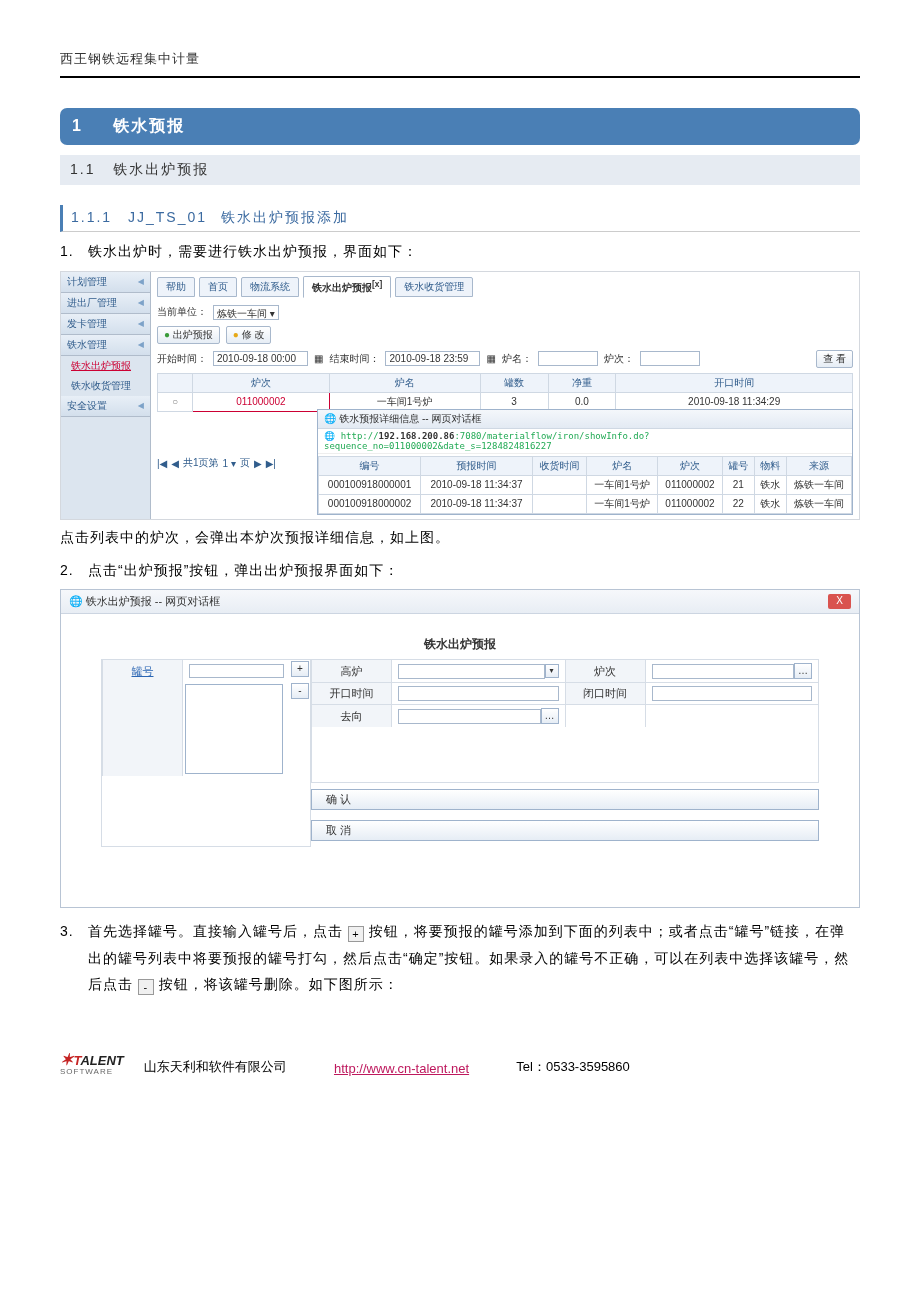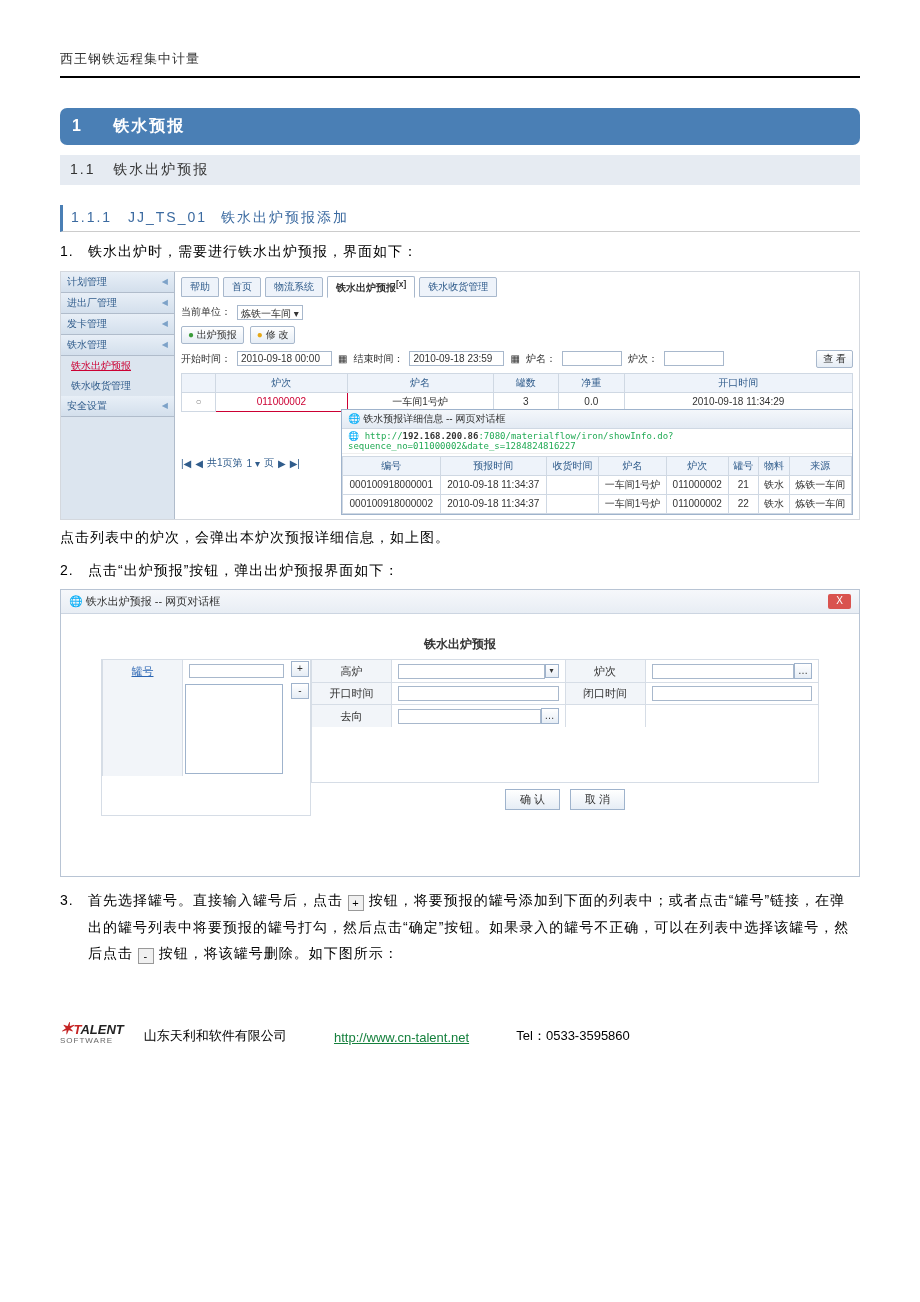--- a/index.html
+++ b/index.html
@@ -10,21 +10,21 @@
     .h2-bar { background: #e6ebf2; color: #333; padding: 6px 10px; font-size: 14px; margin-bottom: 20px; letter-spacing: 2px; }
     .h2-bar span.num { margin-right: 12px; }
     .h3-bar { border-left: 3px solid #4a7fb5; border-bottom: 1px solid #ccc; padding: 4px 8px; font-size: 14px; color: #3b6aa0; letter-spacing: 2px; margin-bottom: 6px; }
     .h3-bar span.num { margin-right: 10px; }
     .body-text { font-size: 14px; line-height: 1.9; margin: 4px 0 6px 0; letter-spacing: 1px; }
     .ol-item { display: flex; }
     .ol-item .on { width: 28px; flex-shrink:0; }
     .ol-item .ot { flex: 1; }
     .inline-btn { display: inline-block; border: 1px solid #999; background: #f0f0f0; width: 16px; height: 16px; font-size: 11px; line-height: 14px; text-align: center; vertical-align: -2px; }
     .shot1 { border: 1px solid #d4d8de; width: 100%; font-size: 10px; display: flex; background: #eef2f7; color: #333; margin-bottom:4px;}
-    .sidebar1 { width: 114px; background: #dce5ef; border-right: 1px solid #b0bccb;}
+    .sidebar1 { width: 90px; background: #dce5ef; border-right: 1px solid #b0bccb;}
     .sidebar1 .sb-item { background: linear-gradient(#e8eff7,#d3dfec); border-bottom:1px solid #b0bccb; padding: 3px 6px; color:#315d8c; display:flex; justify-content:space-between; align-items:center;}
     .sidebar1 .sb-sub { padding:3px 6px 3px 10px; color:#315d8c;}
     .sidebar1 .sb-sub.sel { color:#c03; text-decoration: underline;}
     .sb-tri { color:#7da2c8; font-size:8px;}
     .main1 { flex:1; background:#fff; padding: 4px 6px;}
     .tabs1 { display:flex; gap:4px; margin-bottom:4px; align-items:center; flex-wrap:wrap;}
     .tab1 { border:1px solid #a8b8cc; background:#eef3fa; padding:2px 8px; border-radius:2px 2px 0 0; color:#315d8c;}
     .tab1.active { background:#fff; border-bottom:1px solid #fff; font-weight:bold; color:#333;}
     .rowline { display:flex; align-items:center; gap:6px; padding:3px 0; flex-wrap:wrap; }
     .lbl { color:#333; }
@@ -49,29 +49,29 @@
     .shot2-title { text-align:center; font-weight:bold; padding:6px; font-size:12px;}
     .form-row { display:flex; border-top:1px solid #d6dde6;}
     .form-row:last-child{border-bottom:1px solid #d6dde6;}
     .fc { border-left:1px solid #d6dde6; padding:3px 6px; display:flex; align-items:center;}
     .fc:last-child{border-right:1px solid #d6dde6;}
     .fc.lbl-c { background:#f2f5f9; width:80px; justify-content:center;}
     .fc.val-c{ flex:1;}
     .linklbl{ color:#2a65b3; text-decoration: underline;}
     .sq-btn { width:18px; height:16px; border:1px solid #9fb3cc; background:linear-gradient(#fff,#e6edf5); text-align:center; line-height:14px; font-size:10px;}
     .listbox { border:1px solid #9fb3cc; background:#fff; height:90px; width:98px;}
-    .btnrow { display:flex; gap:10px; justify-content:center; padding:6px 0;}
+    .btnrow { display:flex; gap:10px; justify-content:center; padding:6px 0;flex-direction:column;}
     .btnrow .b{border:1px solid #9fb3cc; background:linear-gradient(#fff,#e6edf5); padding:2px 14px;}
     .ddarrow{display:inline-block;width:14px;height:14px;border:1px solid #9fb3cc;background:linear-gradient(#fff,#e6edf5);text-align:center;line-height:12px;font-size:8px;}
     .footer-area { margin-top: 52px; display:flex; align-items:flex-end; gap:20px; font-size:13px;}
     .logo-t { font-weight:bold; font-style:italic; }
     .logo-t .red{color:#c52424;}
     .logo-t .blk{color:#222;}
     .logo-sub{font-size:8px;color:#666;letter-spacing:1px;margin-top:-2px;}
-    a.link { color:#15803d; text-decoration:underline;}
+    a.link { color:#be185d; text-decoration:underline;}
   </style>
 </head>
 <body>
 
 <div class="page-header">西王钢铁远程集中计量</div>
 
 <div class="h1-bar">
   <span class="num">1</span>
   <span>铁水预报</span>
 </div>

